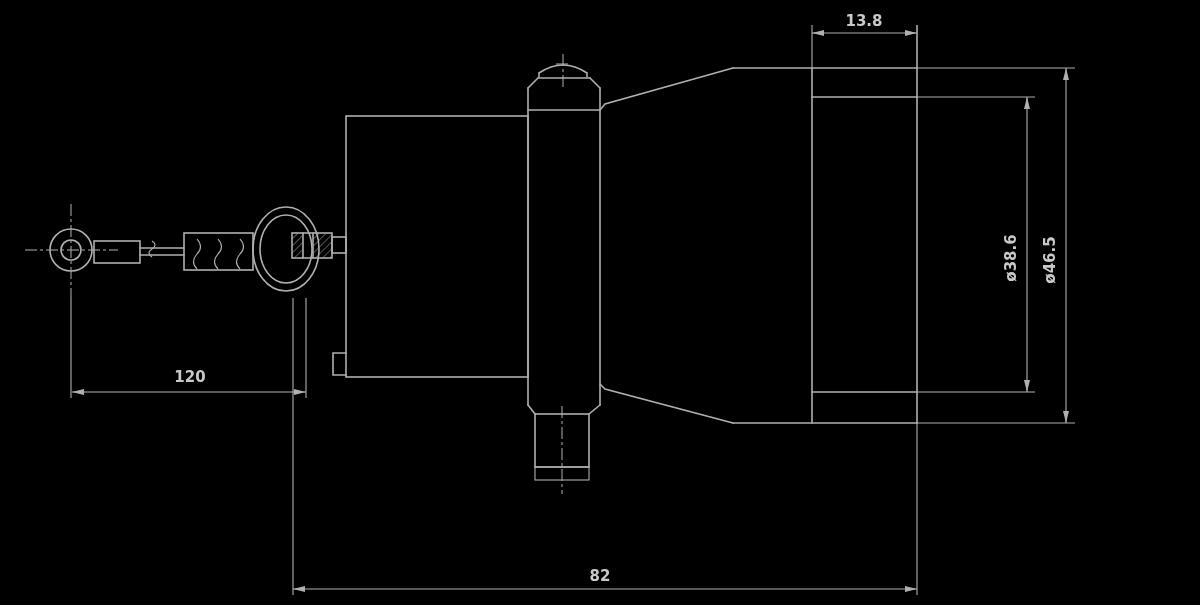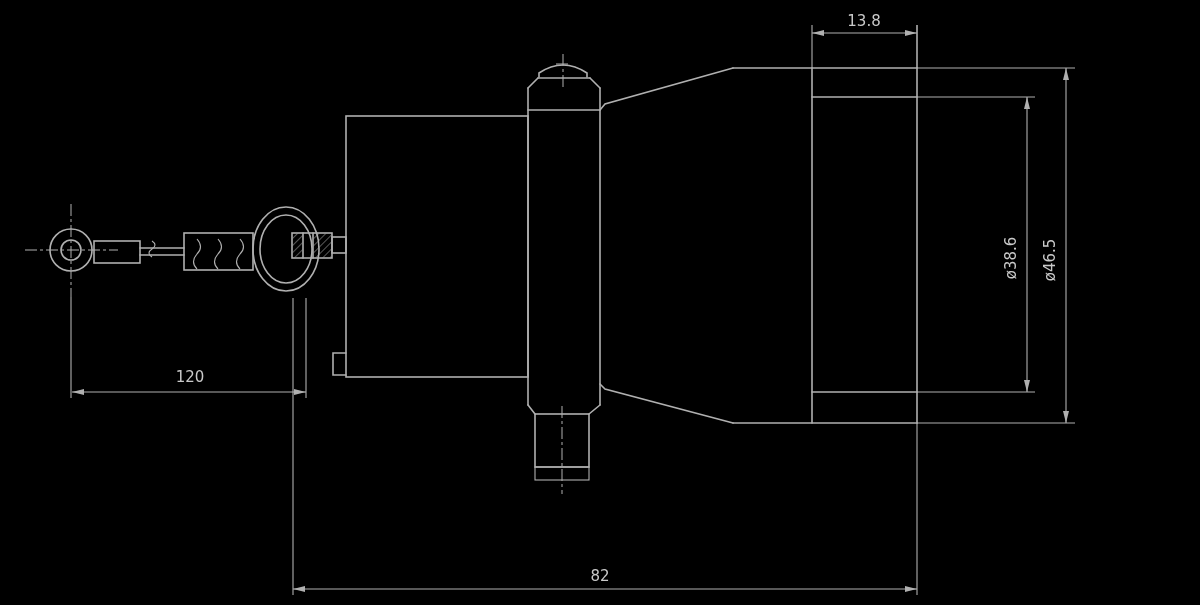--- a/index.html
+++ b/index.html
@@ -1,17 +1,17 @@
 <!DOCTYPE html>
 <html style="--background: #000000; --line: #b0b0b0; --text: #c9c9c9;"><head>
 <meta charset="utf-8">
 <style>
   :root { --background:#000000; --line:#b0b0b0; --text:#c9c9c9; }
   html,body { margin:0; padding:0; background:var(--background); }
-  #stage { position:relative; width:1200px; height:605px; background:var(--background); overflow:hidden; }
+  #stage { position:relative; width:1200px; height:605px; background:var(--background); overflow:hidden;font-weight:bold; }
   svg { display:block; }
   .ln   { stroke:var(--line); stroke-width:1.6; fill:none; stroke-linecap:round; }
   .thin { stroke:var(--line); stroke-width:1.1; fill:none; }
   .cl   { stroke:var(--line); stroke-width:1;   fill:none; stroke-dasharray:12 3 3 3; }
   .ar   { fill:var(--line); stroke:none; }
   .txt  { fill:var(--text); font-family:"DejaVu Sans", sans-serif; font-size:15px; }
   .hat  { stroke:var(--line); stroke-width:1; }
 </style>
 </head>
 <body>

